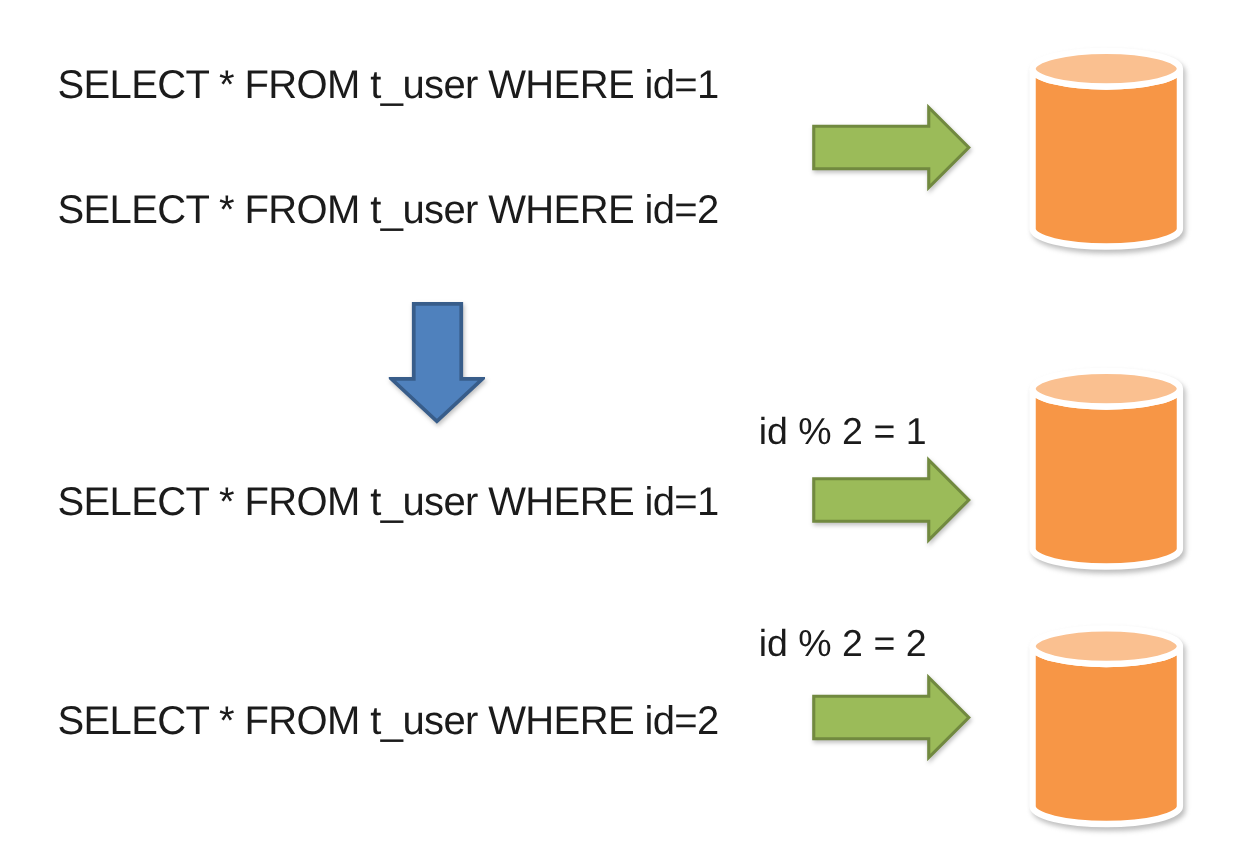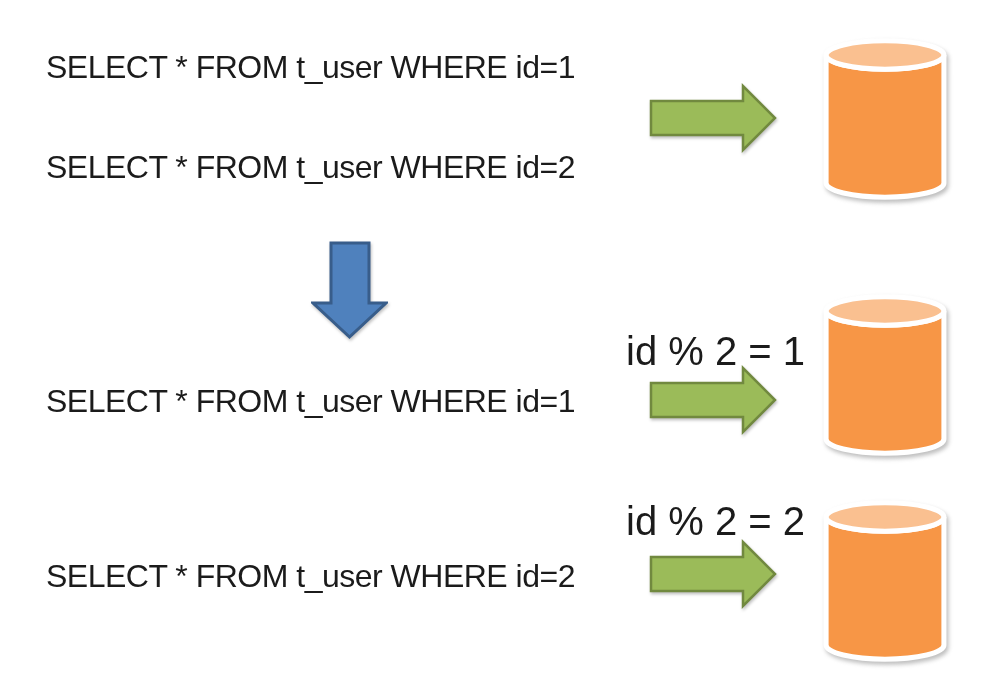--- a/index.html
+++ b/index.html
@@ -29,22 +29,22 @@
     position: absolute;
     left: 46px;
     font-size: 32px;
     line-height: 1;
     letter-spacing: -0.5px;
     color: var(--text);
     white-space: nowrap;
   }
   .cond-label {
     position: absolute;
-    left: 626px;
-    font-size: 40px;
+    left: 607px;
+    font-size: 30px;
     line-height: 1;
     color: var(--text);
     white-space: nowrap;
   }
   .shape-layer {
     position: absolute;
     inset: 0;
     pointer-events: none;
   }
   .green-arrow-shape {

